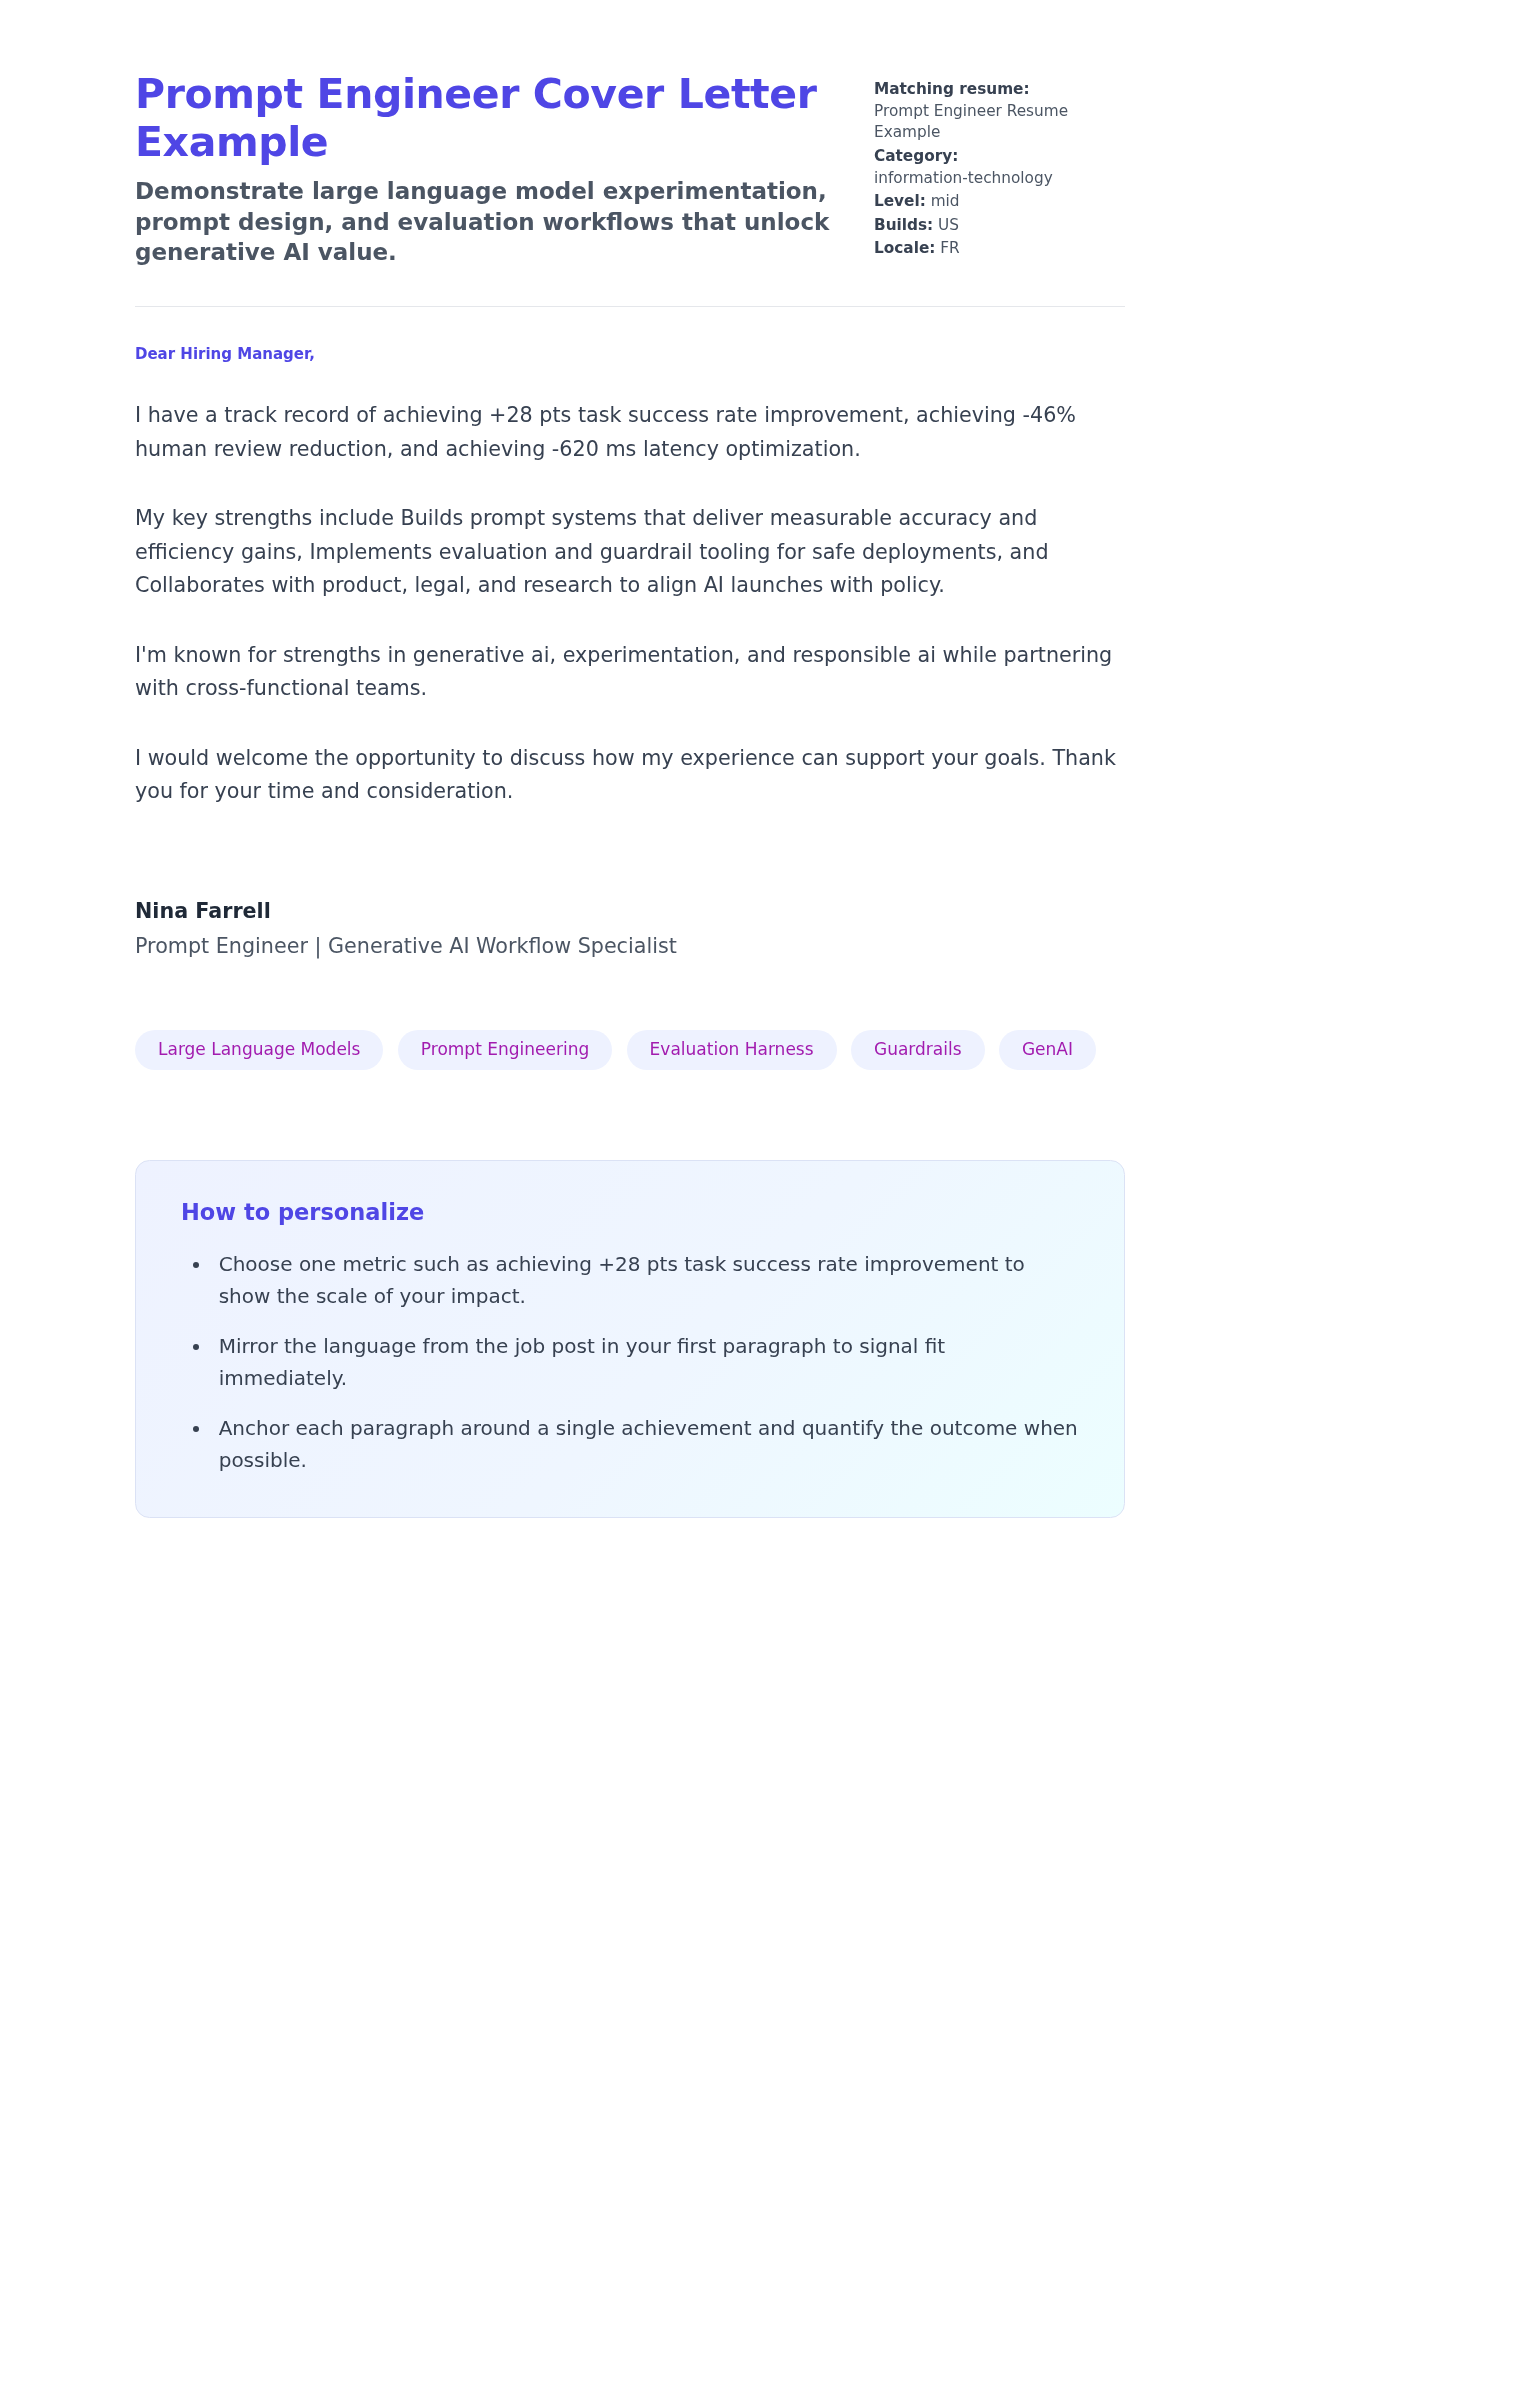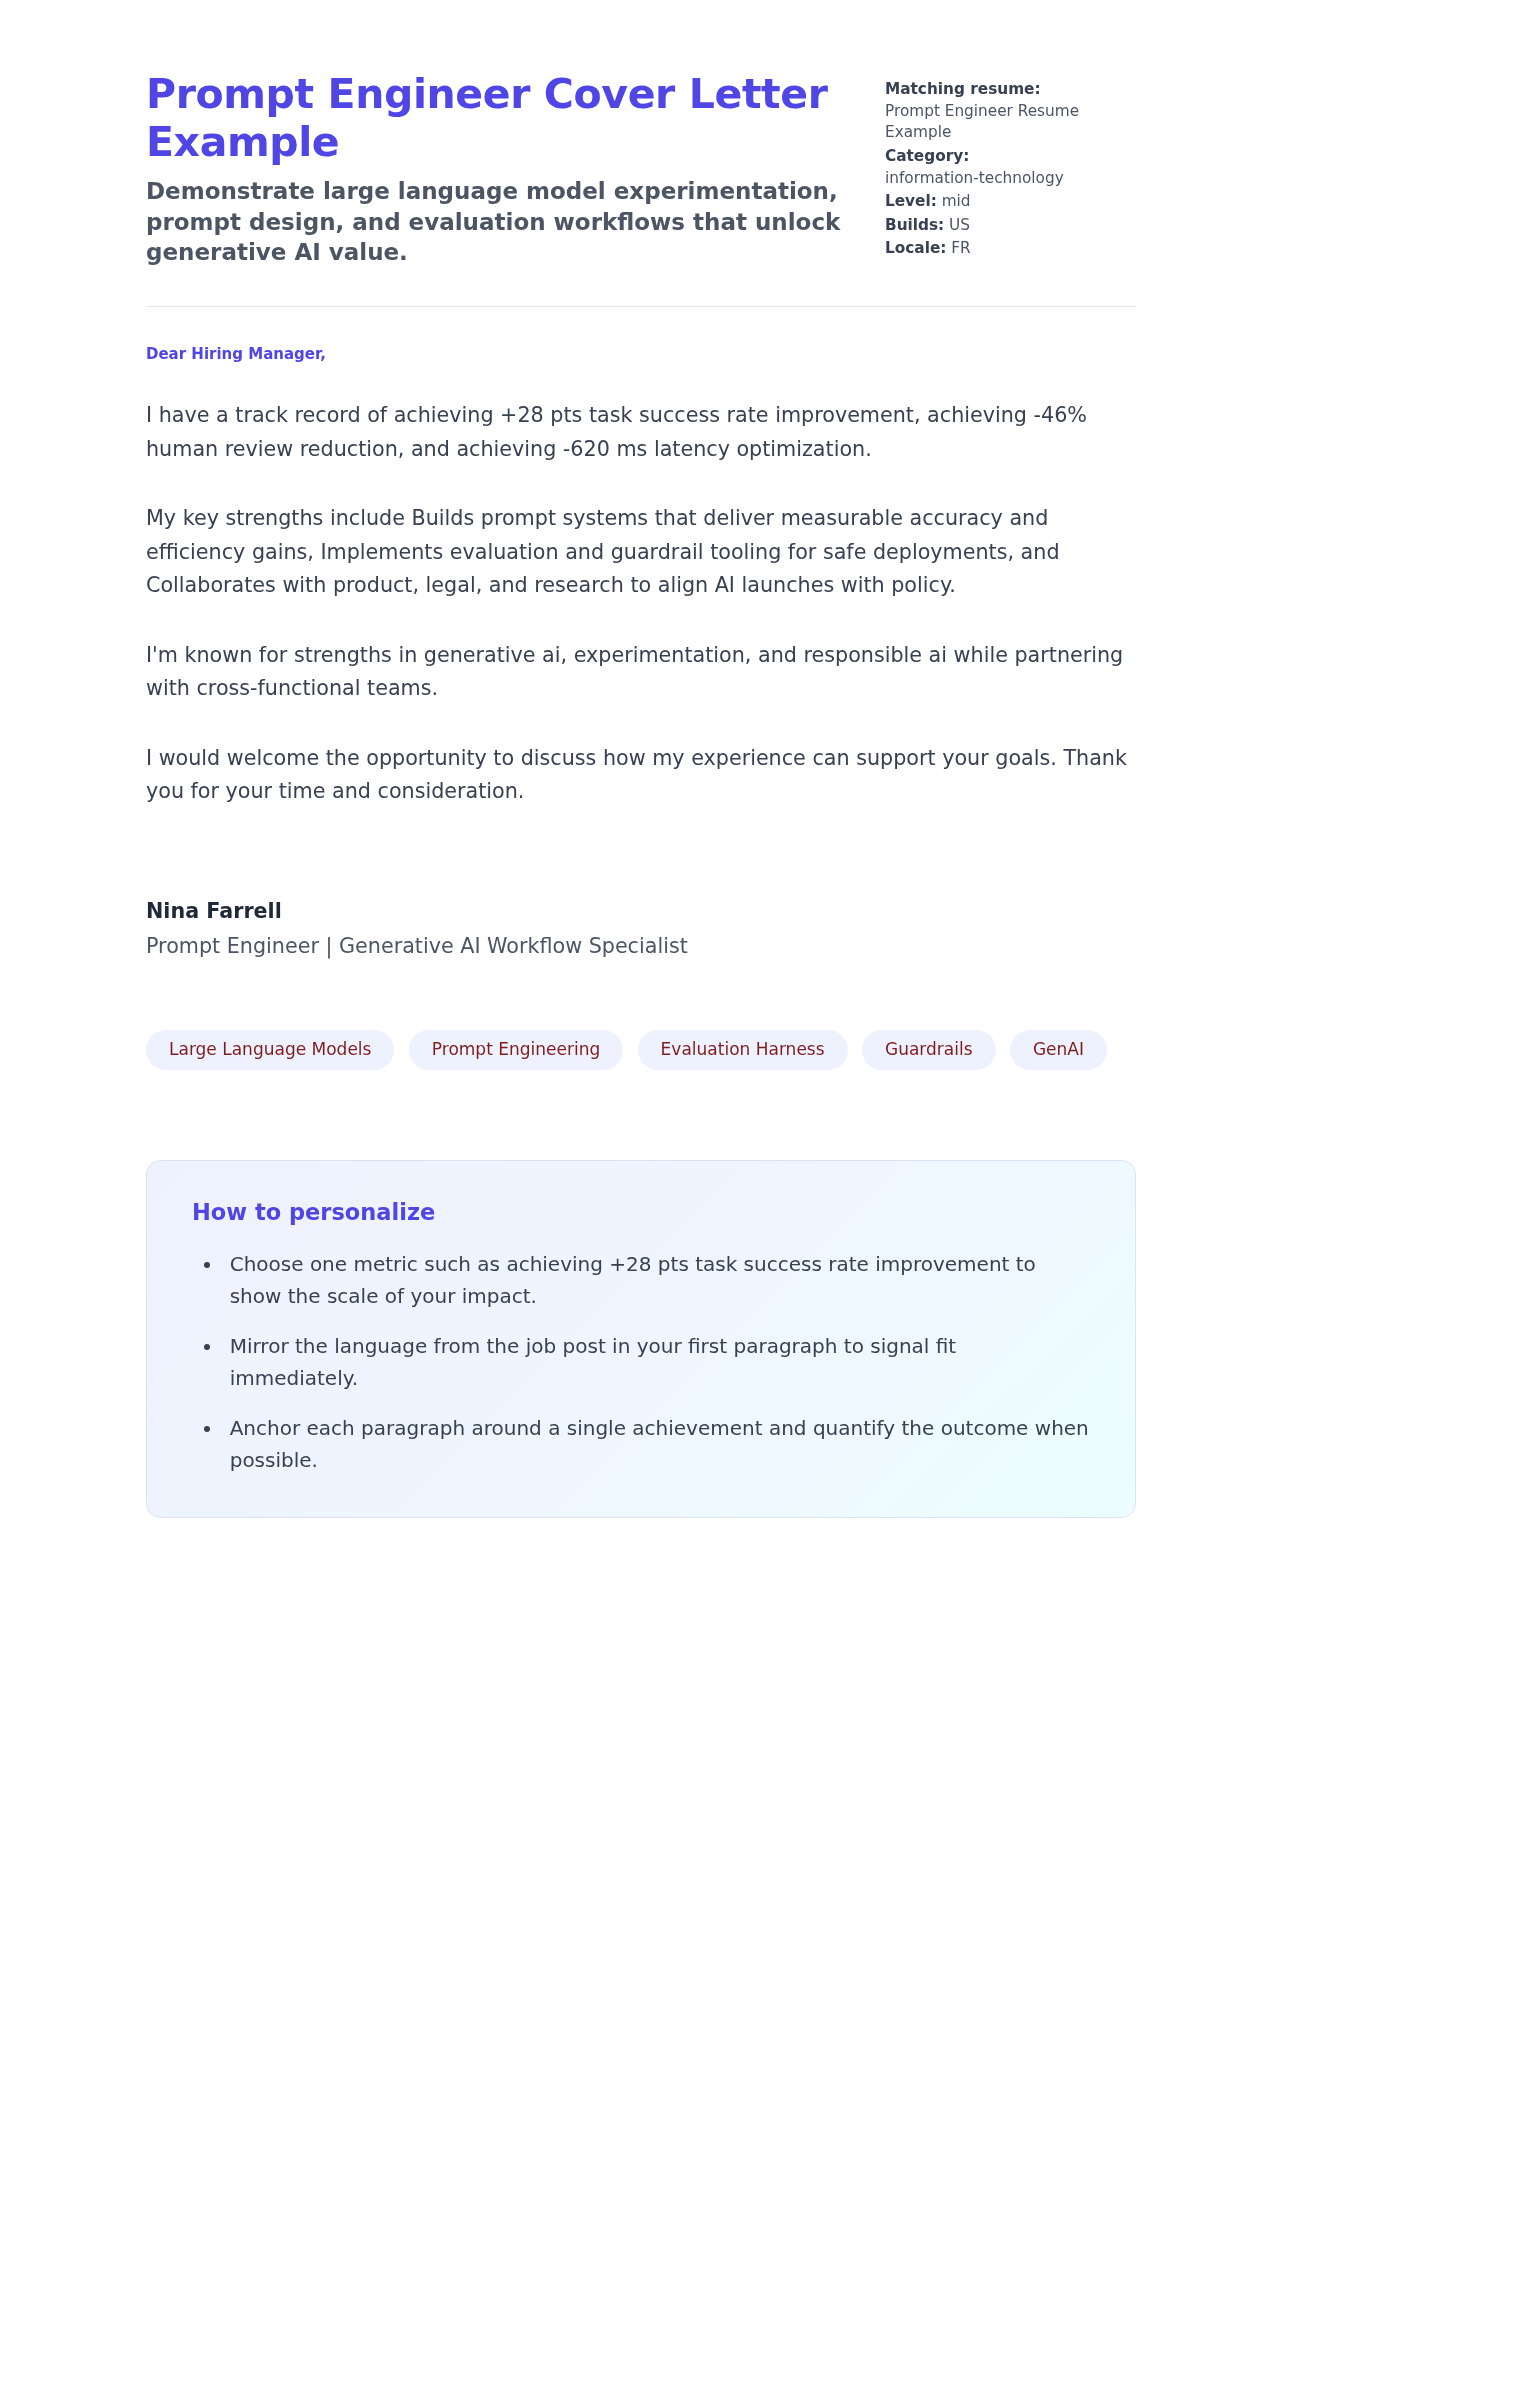--- a/index.html
+++ b/index.html
@@ -11,21 +11,20 @@
   body {
     width: 1527px;
     min-height: 2401px;
     font-family: "DejaVu Sans", sans-serif;
     color: #374151;
     -webkit-font-smoothing: antialiased;
   }
   .page {
     width: 1222px;
     padding: 70px 97px 54px 135px;
-    margin-left: 11px;
   }
 
   
   .header {
     display: flex;
     align-items: flex-start;
     justify-content: space-between;
     gap: 36px;
   }
   .header-left { max-width: 898px; }
@@ -101,21 +100,21 @@
 
   
   .tags {
     display: flex;
     flex-wrap: wrap;
     gap: 14.4px;
     margin-top: 72px;
   }
   .tag {
     background: #eef2ff;
-    color: #7f1d1d;
+    color: #a21caf;
     border-radius: 897px;
     padding: 11.7px 23px;
     font-size: 17px;
     line-height: 1;
     white-space: nowrap;
   }
 
   
   .callout {
     margin-top: 90px;

